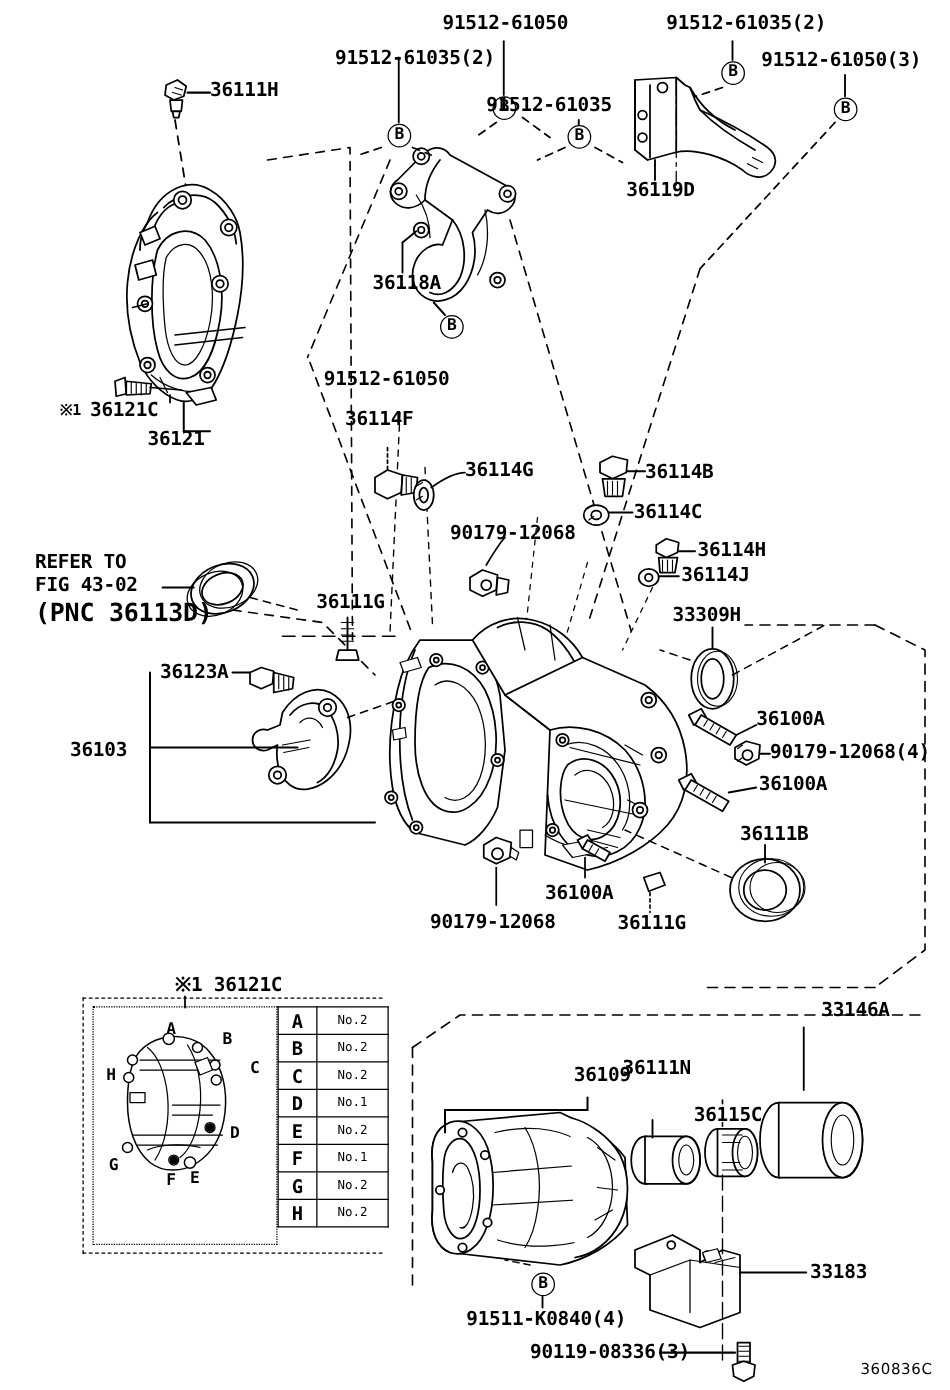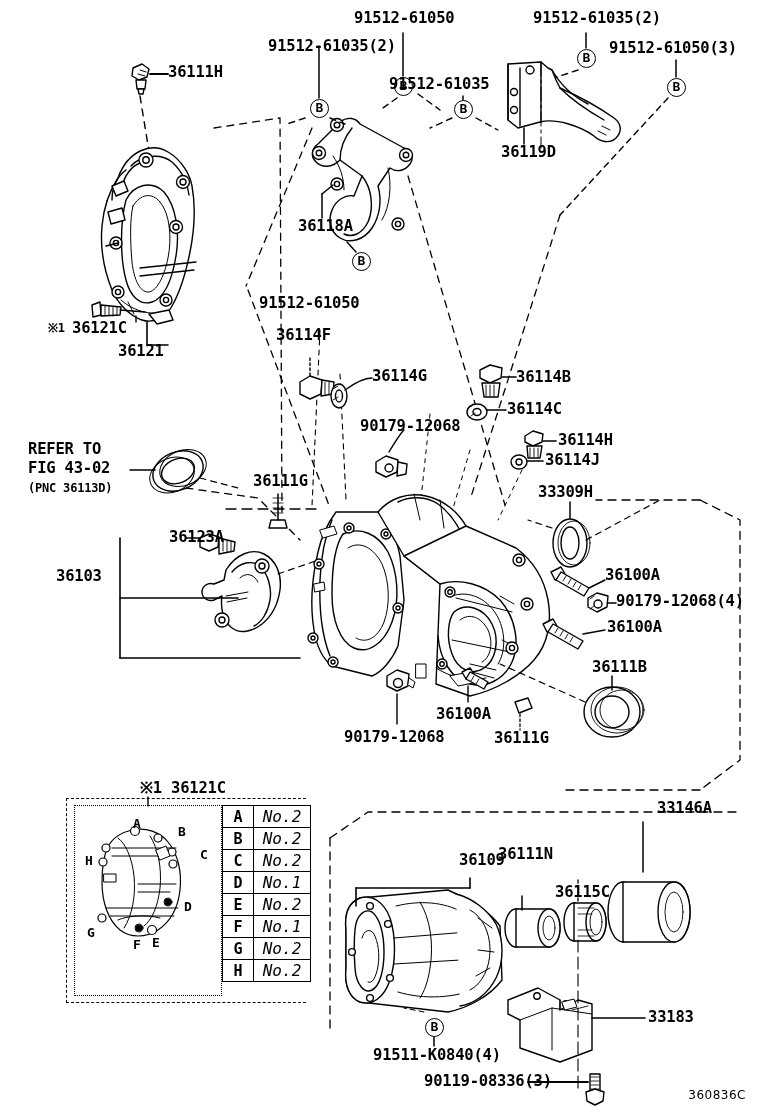--- a/index.html
+++ b/index.html
@@ -47,21 +47,21 @@
     font-size:14px;
   }
   #keytable td{
     border:1.4px solid #000;
     text-align:center;
     padding:0;
     height:21px;
     font-weight:normal;
   }
   #keytable td.k{width:30px;font-weight:bold;font-size:15px;}
-  #keytable td.v{width:56px;font-size:16px;font-style:italic;}
+  #keytable td.v{width:56px;font-size:10px;}
   #boxframe{
     position:absolute;
     left:74px;top:805px;
     width:148px;height:191px;
     border:1.3px dotted #000;
     box-sizing:border-box;
   }
   #dashbox{
     position:absolute;
     left:66px;top:798px;
@@ -595,28 +595,28 @@
   <div class="lbl" style="left:372px;top:368px;">36114G</div>
   <div class="lbl" style="left:516px;top:369px;">36114B</div>
   <div class="lbl" style="left:507px;top:401px;">36114C</div>
   <div class="lbl" style="left:558px;top:432px;">36114H</div>
   <div class="lbl" style="left:545px;top:452px;">36114J</div>
   <div class="lbl" style="left:360px;top:418px;">90179-12068</div>
 
   <div class="lbl multi" style="left:28px;top:440px;">
     <span>REFER TO</span><br>
     <span>FIG 43-02</span><br>
-    <span style="font-size:12px;">(PNC 36113D)</span>
+    <span style="font-size:20px;">(PNC 36113D)</span>
   </div>
 
   <div class="lbl" style="left:253px;top:473px;">36111G</div>
   <div class="lbl" style="left:538px;top:484px;">33309H</div>
 
-  <div class="lbl" style="left:128px;top:529px;margin-left:41px;">36123A</div>
-  <div class="lbl" style="left:56px;top:568px;">36103</div>
+  <div class="lbl" style="left:128px;top:529px;">36123A</div>
+  <div class="lbl" style="left:56px;top:592px;">36103</div>
 
   <div class="lbl" style="left:605px;top:567px;">36100A</div>
   <div class="lbl" style="left:616px;top:593px;">90179-12068(4)</div>
   <div class="lbl" style="left:607px;top:619px;">36100A</div>
   <div class="lbl" style="left:592px;top:659px;">36111B</div>
 
   <div class="lbl" style="left:344px;top:729px;">90179-12068</div>
   <div class="lbl" style="left:436px;top:706px;">36100A</div>
   <div class="lbl" style="left:494px;top:730px;">36111G</div>
 

